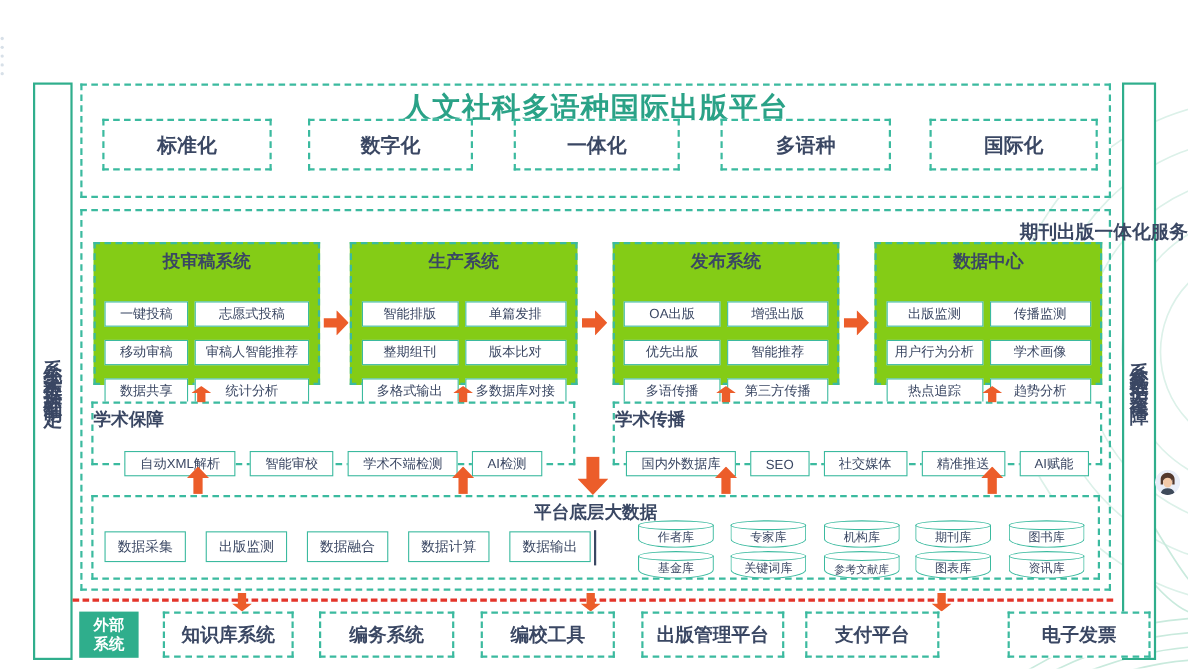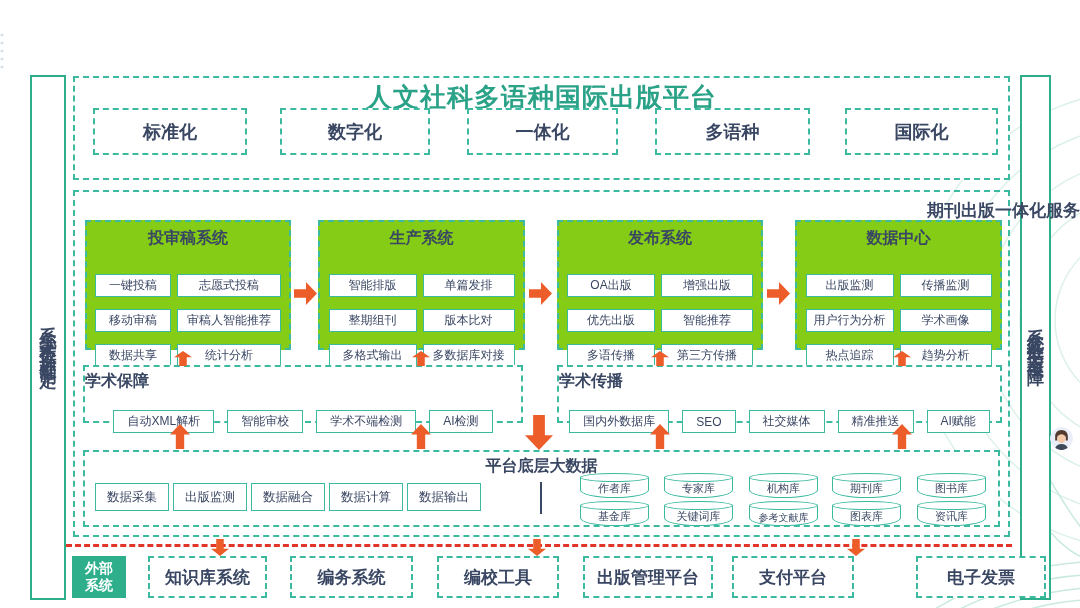--- a/index.html
+++ b/index.html
@@ -45,21 +45,21 @@
 
   
   .sup{position:absolute;top:365px;height:58px;border:2px dashed var(--teal);background:#fff;z-index:2}
   .sup .t{margin-top:4px;text-align:left;font-size:16px;font-weight:bold}
   .sup .row{display:flex;justify-content:center;gap:13px;margin-top:18px}
   .sup .cell{padding:0 13px;height:23px}
 
   
   .bigdata{position:absolute;left:83px;top:450px;width:917px;height:77px;border:2px dashed var(--teal);background:#fff;z-index:2}
   .bigdata .t{margin-top:4px;text-align:center;font-size:16px;font-weight:bold}
-  .pipe{position:absolute;left:10px;top:31px;display:flex;gap:4px}
+  .pipe{position:absolute;left:10px;top:31px;display:flex;gap:18px}
   .pipe .cell{width:74px;height:28px;font-size:12.5px}
   .vdiv{position:absolute;left:455px;top:30px;width:2px;height:32px;background:var(--dark)}
 
   .cyl{position:absolute;width:69px;height:25px}
   .cyl i{position:absolute;left:0;right:0;top:0;height:9px;border:1.5px solid var(--teal);border-radius:50%;background:#fff;z-index:2}
   .cyl b{position:absolute;left:0;right:0;top:4px;bottom:0;border:1.5px solid var(--teal);border-top:none;
          border-radius:0 0 34px 34px/0 0 8px 8px;background:#fff;z-index:1}
   .cyl span{position:absolute;left:0;right:0;top:8px;z-index:3;text-align:center;font-size:11px;font-weight:400;color:var(--dark)}
   .cyl span.sm{font-size:10px;top:10px}
 

